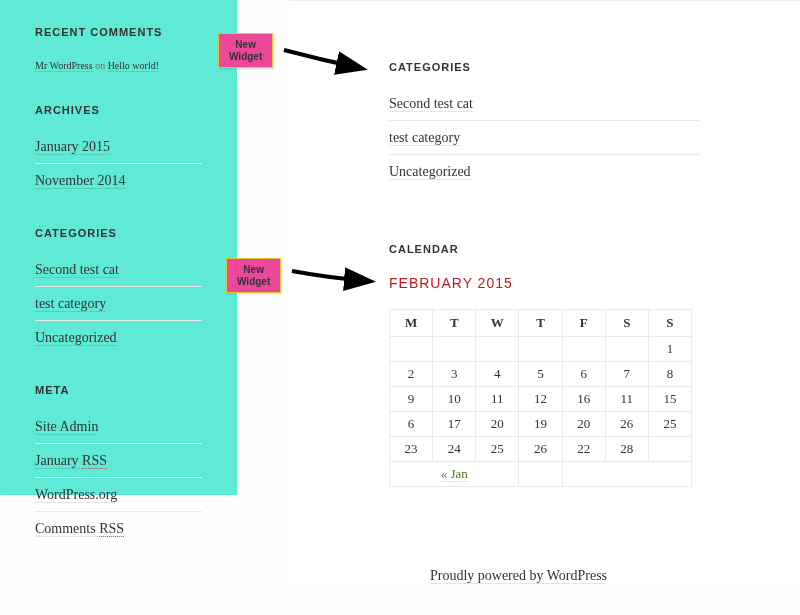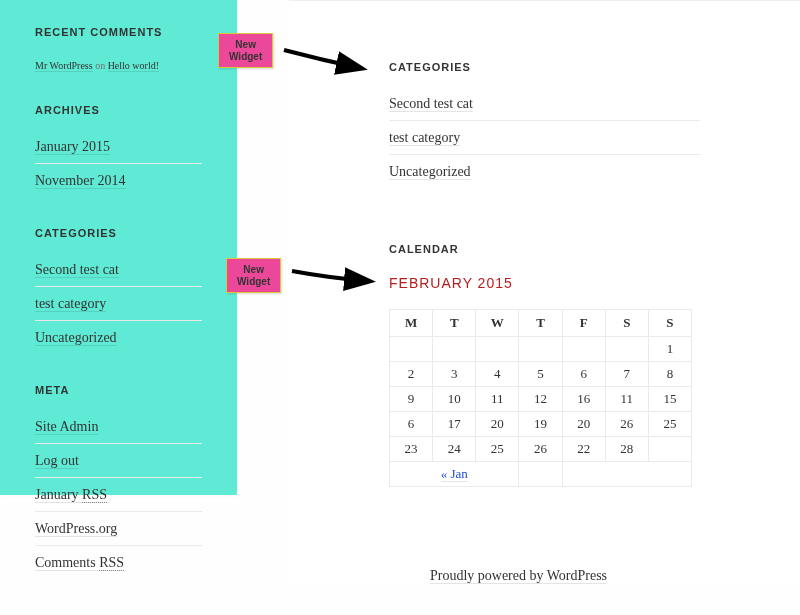--- a/index.html
+++ b/index.html
@@ -117,21 +117,21 @@
   }
   .cal td {
     text-align: center;
     padding: 4px 0;
     border: 1px solid #eaeaea;
     color: #333;
     height: 22px;
   }
   .cal tfoot td { color: #333; }
   .cal tfoot a {
-    color: #1d4ed8;
+    color: #4d7c0f;
     text-decoration: none;
     border-bottom: 1px solid rgba(0,0,0,0.1);
   }
 
   .note {
     position: absolute;
     background: #ec4899;
     border: 1px solid #d9c838;
     font-family: Arial, sans-serif;
     font-size: 10px;
@@ -189,21 +189,20 @@
       <li><a href="#">Second test cat</a></li>
       <li><a href="#">test category</a></li>
       <li><a href="#">Uncategorized</a></li>
     </ul>
   </div>
 
   <div class="widget">
     <h3 class="widget-title">META</h3>
     <ul>
       <li><a href="#">Site Admin</a></li>
-      <li><a href="#">Log out</a></li>
       <li><a href="#"><span>January </span><abbr>RSS</abbr></a></li>
       <li><a href="#">WordPress.org</a></li>
       <li><a href="#"><span>Comments </span><abbr>RSS</abbr></a></li>
     </ul>
   </div>
 
 </div>
 
 <div class="main">
   <div class="content-area">

